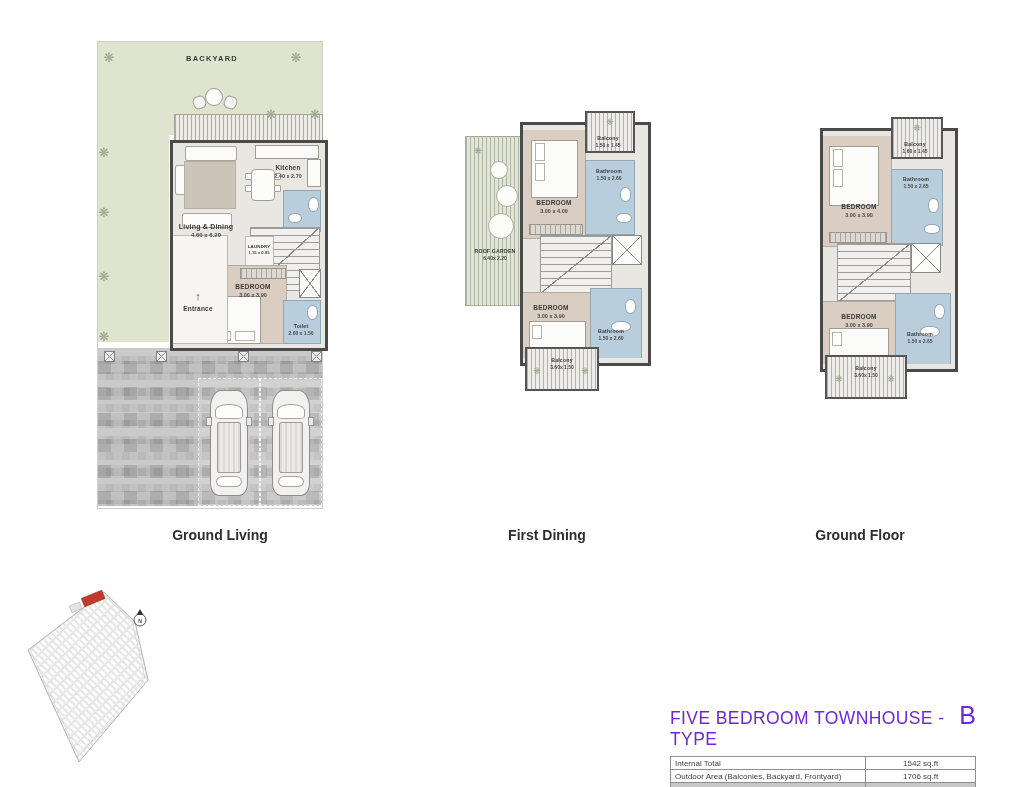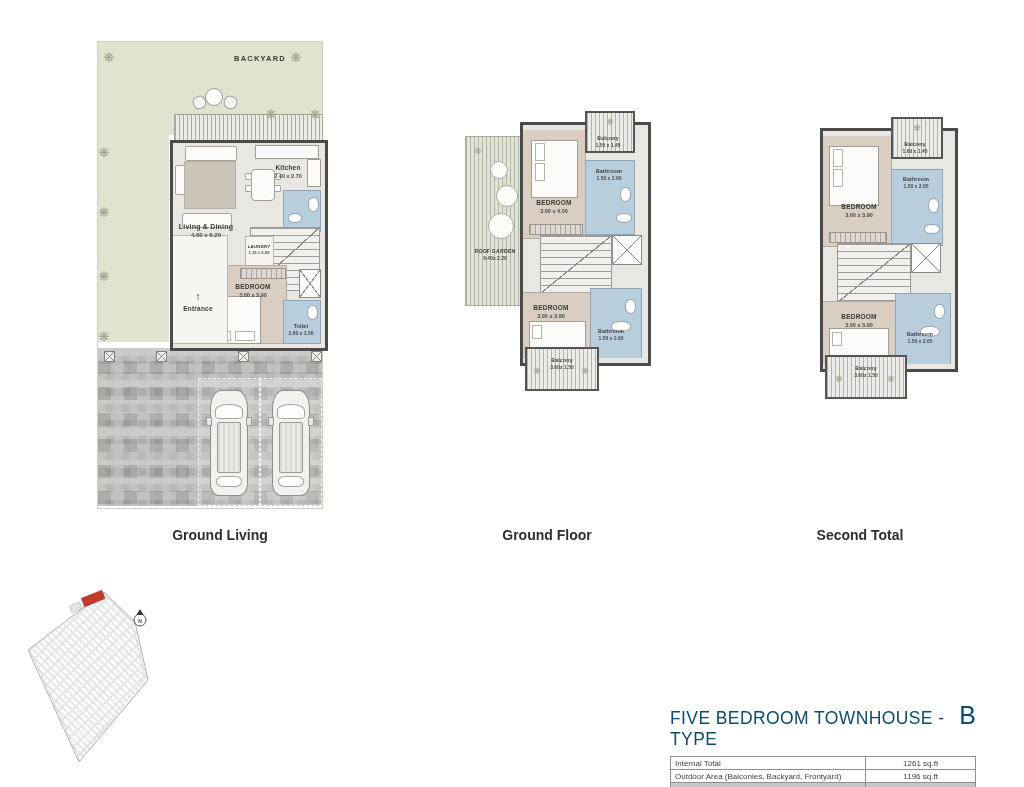--- a/index.html
+++ b/index.html
@@ -64,40 +64,40 @@
   .car-roof{position:absolute;left:6px;right:6px;top:31px;bottom:22px;background:repeating-linear-gradient(90deg,#dbd9d4 0 2px,#ecebe7 2px 5px);border:1px solid #9b9b9b;border-radius:2px;}
   .car-rear{position:absolute;left:5px;right:5px;bottom:8px;height:9px;background:#fdfdfc;border:1px solid #a5a5a5;border-radius:30%/60%;}
 
   .pt-table{position:absolute;width:16px;height:16px;border-radius:50%;background:#fff;border:1px solid #9a9a9a;z-index:5;}
   .pt-chair{position:absolute;width:11px;height:11px;border-radius:40%;background:#f3f3f0;border:1px solid #a2a2a0;z-index:5;}
   .bush{position:absolute;border-radius:50%;background:#fbfbf8;border:1px solid #a9ae9f;z-index:5;}
 
   .floor-title{position:absolute;width:180px;text-align:center;font-size:14px;font-weight:bold;color:#2e2e2e;}
 
   .summary{position:absolute;left:670px;top:701px;width:306px;}
-  .summary-title{display:flex;align-items:baseline;gap:10px;color:#0c4a6e;}
+  .summary-title{display:flex;align-items:baseline;gap:10px;color:#6d28d9;}
   .st-main{font-size:17.5px;letter-spacing:.4px;}
   .st-letter{font-size:25px;font-weight:500;}
   table.area{border-collapse:collapse;width:100%;margin-top:6px;}
   table.area td{border:1px solid #8f8f8f;font-size:8px;color:#3f3f3f;height:12px;padding:0 4px;}
   table.area td.val{width:36%;text-align:center;padding:0;}
   table.area tr.total td{background:#c7c7c7;font-weight:bold;}
 
   .siteplan{position:absolute;left:22px;top:582px;z-index:2;}
   .compass-n{font-size:5px;fill:#444;font-weight:bold;}
 </style>
 </head>
 <body>
 
 <div class="page">
 
   <div class="abs" style="left:95px;top:40px;width:230px;height:470px;">
     <div class="plot-border" style="left:2px;top:1px;width:224px;height:466px;"></div>
     <div class="green" style="left:3px;top:2px;width:224px;height:300px;clip-path:polygon(0 0,100% 0,100% 93px,71px 93px,71px 300px,0 300px);"></div>
-    <div class="rl big" style="left:117px;top:19px;margin-left:48px;">
+    <div class="rl big" style="left:117px;top:19px;">
       <span class="rn">BACKYARD</span>
     </div>
     <span class="tree" style="left:14px;top:17px;">❋</span>
     <span class="tree" style="left:201px;top:17px;">❋</span>
     <span class="tree" style="left:9px;top:112px;">❋</span>
     <span class="tree" style="left:9px;top:172px;">❋</span>
     <span class="tree" style="left:9px;top:236px;">❋</span>
     <span class="tree" style="left:9px;top:296px;">❋</span>
     <span class="tree" style="left:176px;top:74px;">❋</span>
     <span class="tree" style="left:220px;top:74px;">❋</span>
@@ -316,22 +316,22 @@
       <span class="tree smt" style="left:12px;top:22px;">❋</span>
       <span class="tree smt" style="left:64px;top:22px;">❋</span>
       <div class="rl sm" style="left:39px;top:15px;">
         <span class="rn">Balcony</span>
         <span class="rd">3.60x 1.50</span>
       </div>
     </div>
   </div>
 
   <div class="floor-title" style="left:130px;top:527px;">Ground Living</div>
-  <div class="floor-title" style="left:457px;top:527px;">Ground Floor</div>
-  <div class="floor-title" style="left:770px;top:527px;">Second Total</div>
+  <div class="floor-title" style="left:457px;top:527px;">First Dining</div>
+  <div class="floor-title" style="left:770px;top:527px;">Ground Floor</div>
 
   <svg class="siteplan" width="156" height="188" viewBox="0 0 156 188">
     <defs>
       <pattern id="units" width="9" height="5" patternUnits="userSpaceOnUse" patternTransform="rotate(45)">
         <rect width="9" height="5" fill="#fdfdfd"></rect>
         <rect width="8" height="4" x="0.5" y="0.5" fill="none" stroke="#d8d8d8" stroke-width="0.6"></rect>
       </pattern>
     </defs>
     <polygon points="82,10 113,40 126,98 57,180 6,68" fill="url(#units)" stroke="#b4b4b4" stroke-width="1"></polygon>
     <polygon points="82,10 113,40 126,98 57,180 6,68" fill="none" stroke="#c9c9c9" stroke-width="0.5" transform="translate(2,2) scale(0.96)"></polygon>
@@ -346,25 +346,25 @@
 
   <div class="summary">
     <div class="summary-title">
       <span class="st-main">FIVE BEDROOM TOWNHOUSE - TYPE</span>
       <span class="st-letter">B</span>
     </div>
     <table class="area">
       <tbody>
         <tr>
           <td class="lbl">Internal Total</td>
-          <td class="val">1261 sq.ft</td>
+          <td class="val">1542 sq.ft</td>
         </tr>
         <tr>
           <td class="lbl">Outdoor Area (Balconies, Backyard, Frontyard)</td>
-          <td class="val">1196 sq.ft</td>
+          <td class="val">1706 sq.ft</td>
         </tr>
         <tr class="total">
           <td class="lbl">Total Sellable Area</td>
           <td class="val">2940 sq.ft</td>
         </tr>
       </tbody>
     </table>
   </div>
 
 </div>

